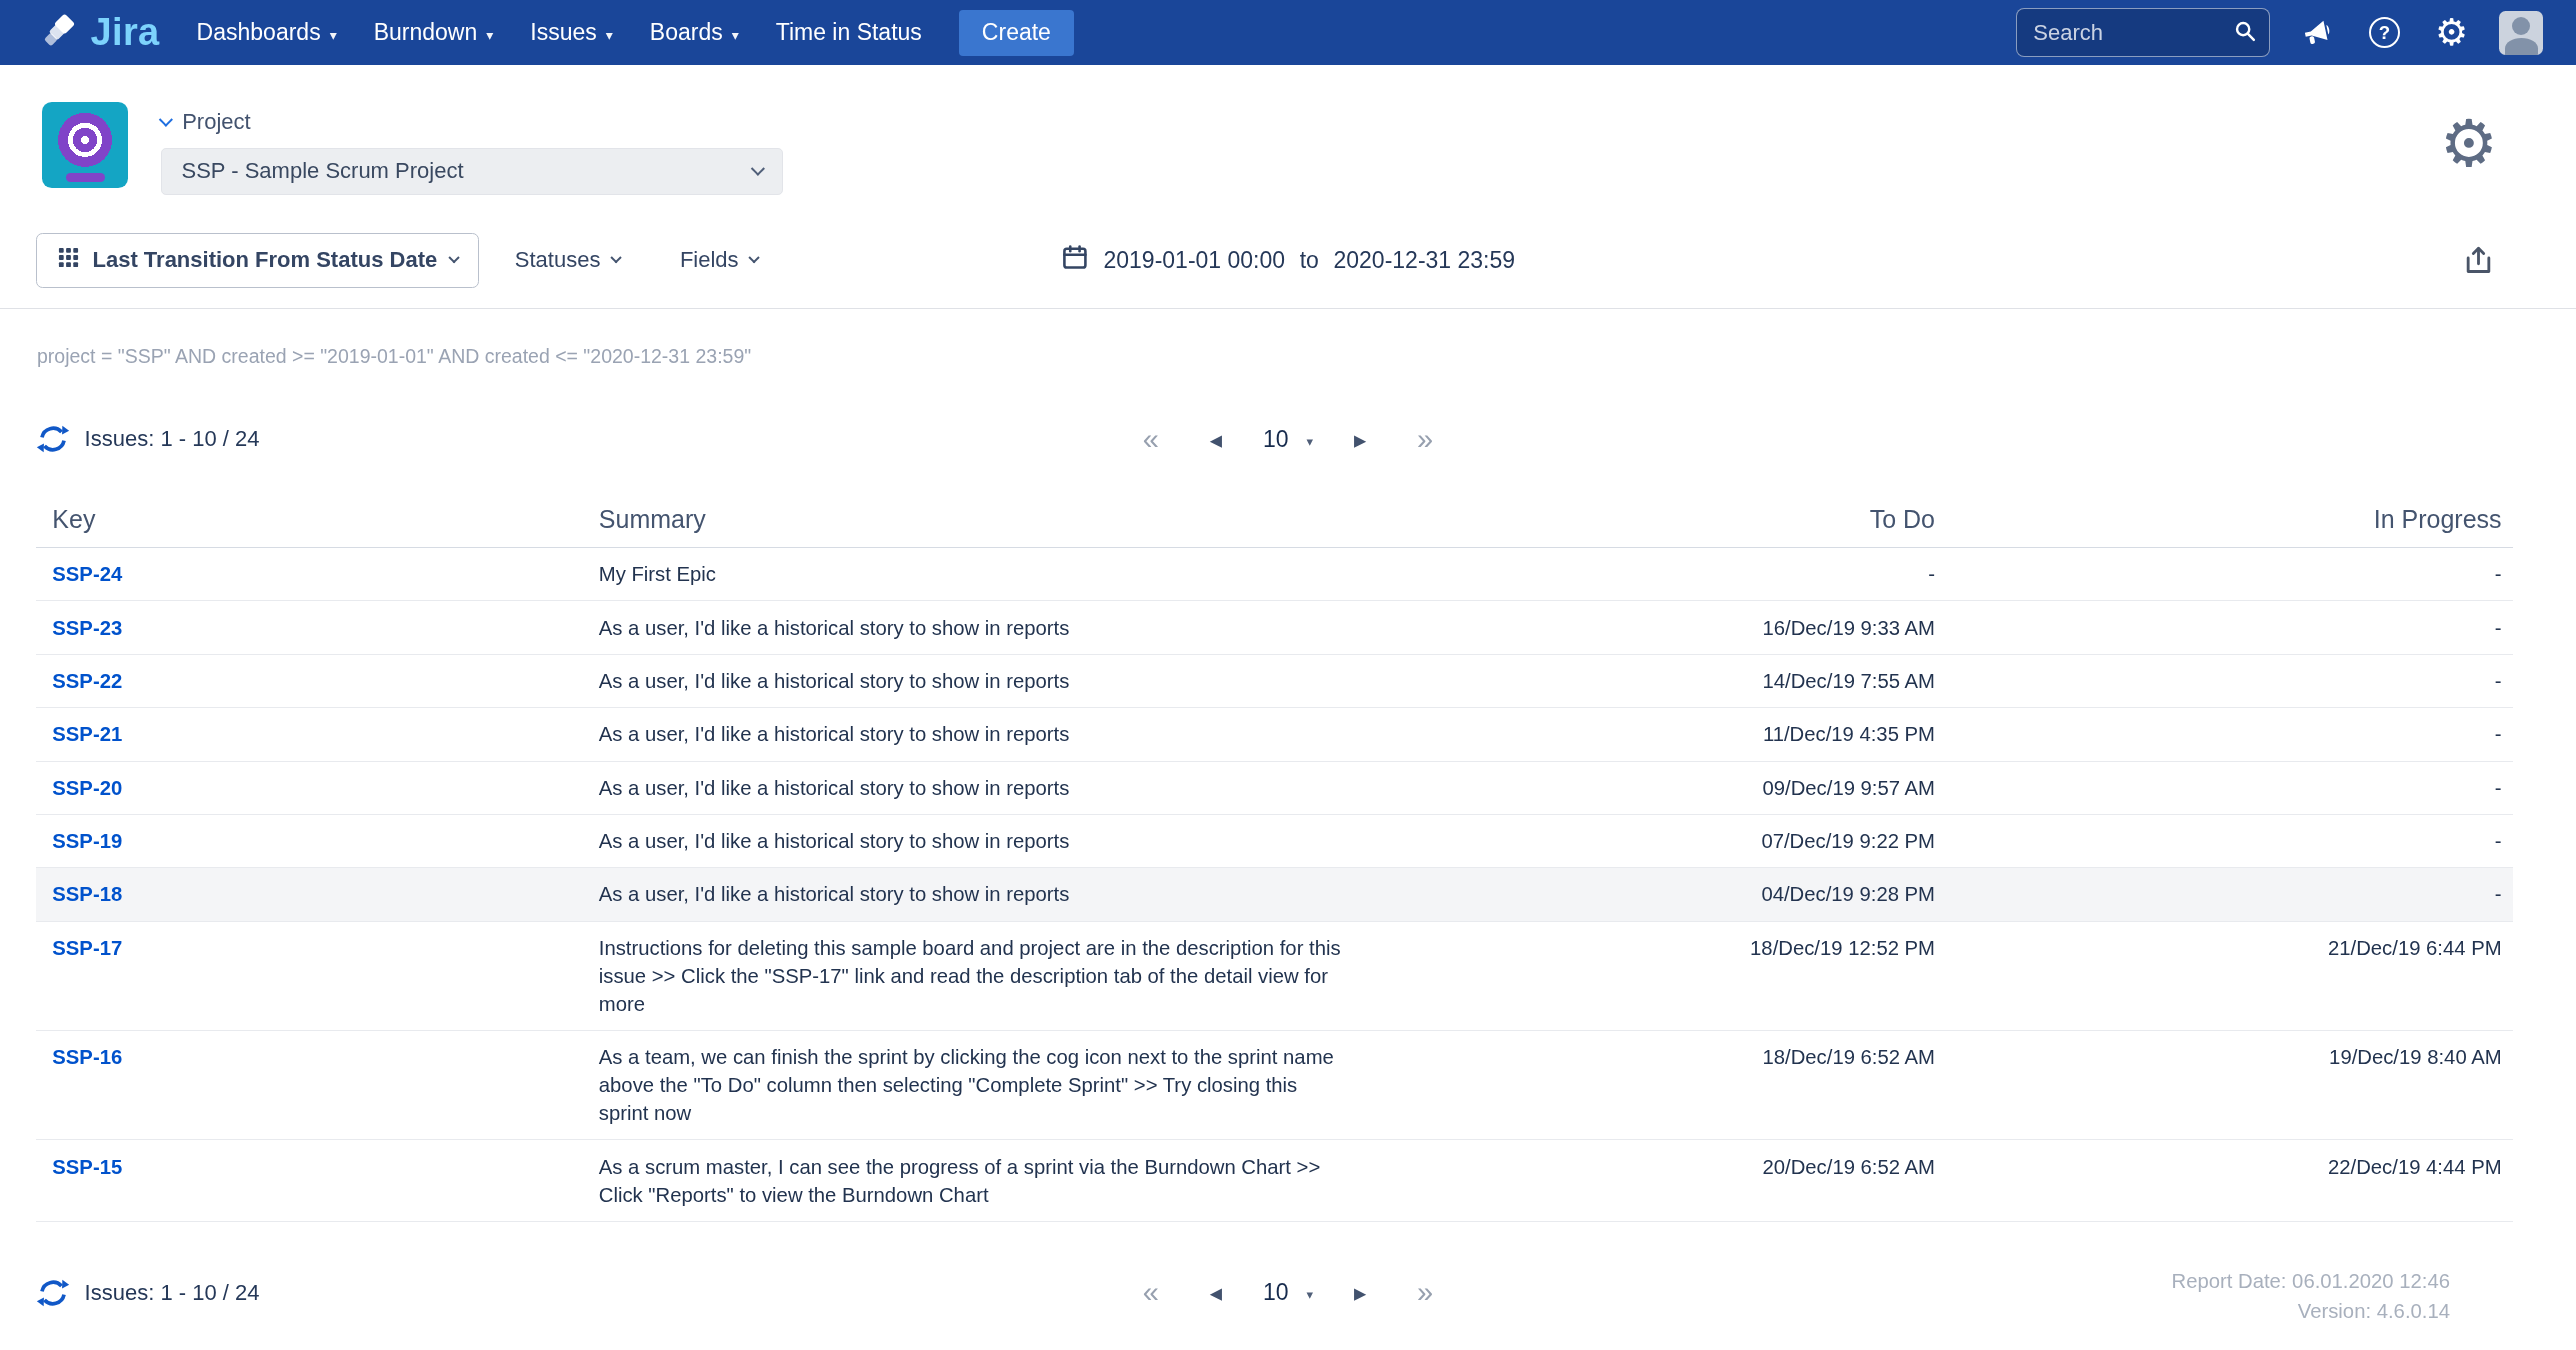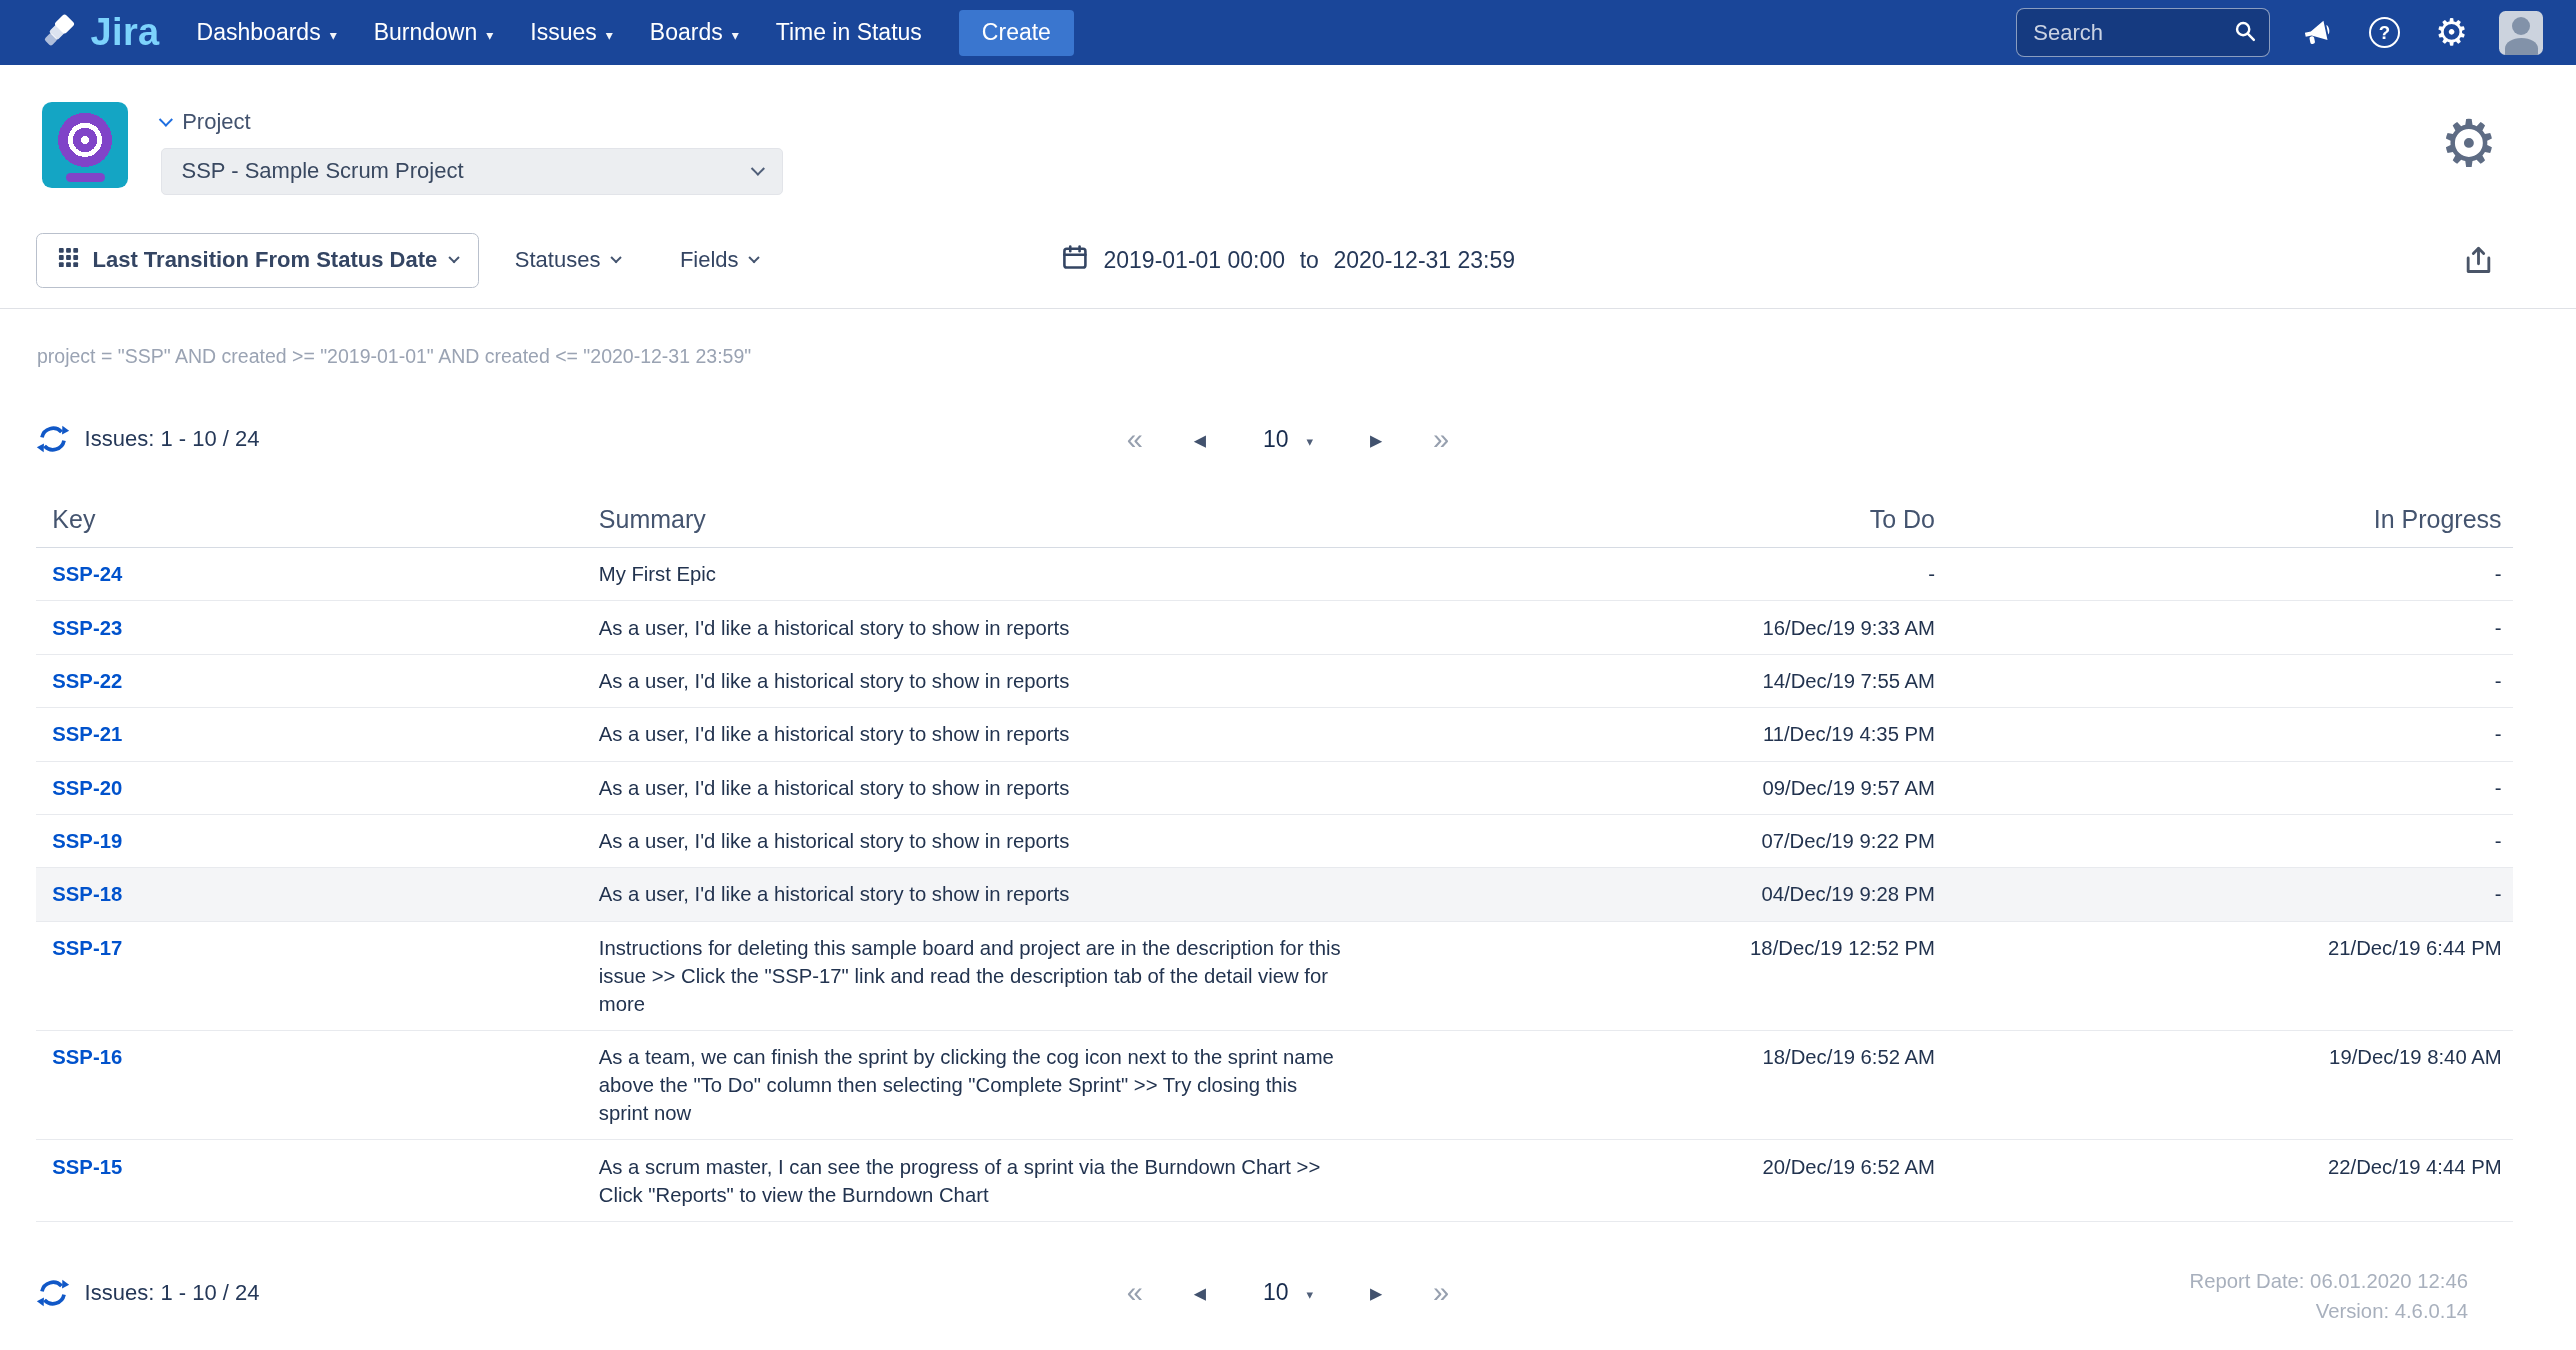--- a/index.html
+++ b/index.html
@@ -49,38 +49,38 @@
   .export-btn{position:absolute;right:46px;display:flex;align-items:center;cursor:pointer}
 
   
   .query{margin:36px 0 0 37px;font-size:19.5px;color:#9aa3b3}
   .issues-row{position:relative;margin:46px 36px 0 36px;height:50px;display:flex;align-items:center}
   .issues-left{display:flex;align-items:center;gap:14.6px}
   .issues-label{font-size:22px;color:#253858}
   .pager{position:absolute;left:50%;top:50%;transform:translate(-50%,-50%);display:flex;align-items:center;gap:21px}
   .pg{display:inline-flex;align-items:center;justify-content:center;min-width:44px;height:46px;font-size:29px;color:#97a0af;cursor:pointer}
   .pg.tri{color:#42526e;font-size:24.4px}
-  .pg-size{display:inline-flex;align-items:center;gap:18px;margin:0 20px;font-size:23px;color:#172b4d;cursor:pointer}
+  .pg-size{display:inline-flex;align-items:center;gap:18px;margin:0 4px;font-size:23px;color:#172b4d;cursor:pointer}
   .pg-caret{font-size:13px;color:#505f79;transform:translateY(1.6px)}
   .refresh-btn{display:flex;align-items:center;cursor:pointer}
 
   
   table.issues{margin:23px 0 0 36px;width:2476px;border-collapse:collapse;table-layout:fixed}
   th{font-size:25px;color:#44546f;font-weight:400;text-align:left;padding:18px 0 13px 0;border-bottom:1.6px solid #d6dbe3}
   td{font-size:20.3px;color:#22334f;padding:12.2px 0;border-bottom:1.6px solid #e8eaee;vertical-align:top;line-height:28px;overflow:hidden}
   .h-key,.c-key{padding-left:16.3px}
   .h-sum,.c-sum{padding-left:9.8px}
   .c-sum{padding-right:68px}
   .h-todo,.c-todo{text-align:right}
   .h-prog,.c-prog{text-align:right;padding-right:11.4px}
   td.c-key a{color:#0052cc;font-weight:700;text-decoration:none}
   tr.hl{background:#f4f5f7}
 
   
-  .footnote{position:absolute;right:72px;top:-1.6px;text-align:right;color:#a8b0bd;font-size:20.3px;line-height:30px}
+  .footnote{position:absolute;right:90px;top:-1.6px;text-align:right;color:#a8b0bd;font-size:20.3px;line-height:30px}
 </style>
 </head>
 <body>
 
 <header class="topnav">
   <div class="brand">
     <span>
       <svg width="37" height="37" viewBox="0 0 32 32" aria-hidden="true">
         <rect x="13" y="3" width="13" height="13" rx="2.5" transform="rotate(45 19.5 9.5)" fill="#ffffff"></rect>
         <rect x="8" y="11" width="10.5" height="10.5" rx="2.2" transform="rotate(45 13.2 16.2)" fill="#ffffff" opacity="0.85"></rect>

